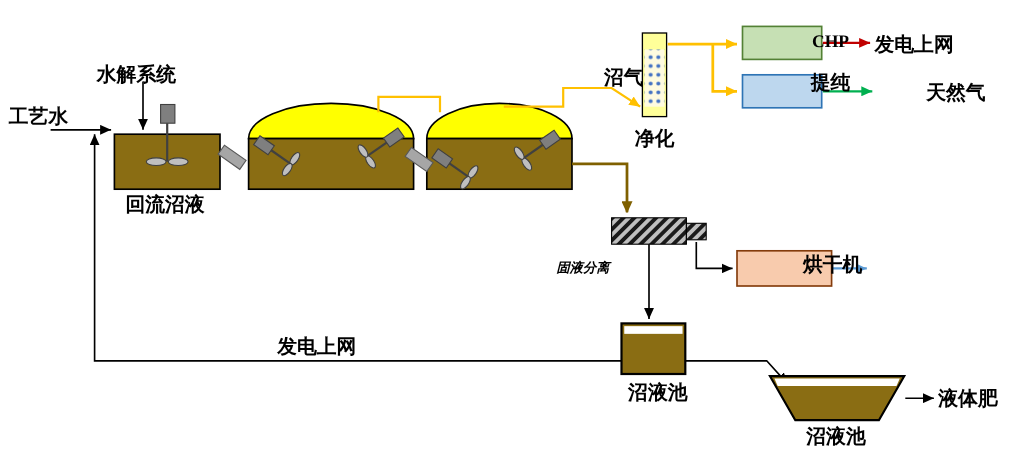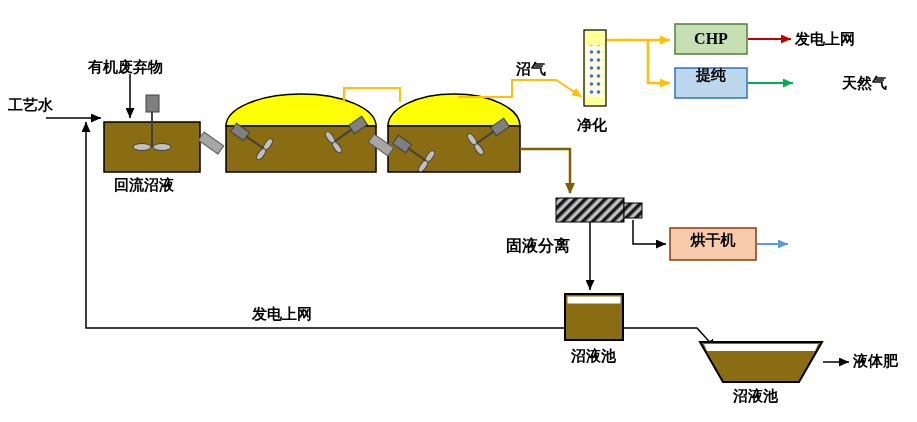--- a/index.html
+++ b/index.html
@@ -1,21 +1,21 @@
 <!DOCTYPE html>
 <html><head>
 <meta charset="utf-8">
 <style>
   html,body{margin:0;padding:0;background:#ffffff;}
   .canvas{position:relative;width:917px;height:422px;background:#ffffff;overflow:hidden;}
   .canvas svg{position:absolute;left:0;top:0;}
-  .lbl{position:absolute;font-family:"Liberation Sans",sans-serif;font-weight:600;font-size:15px;color:#000;white-space:nowrap;line-height:1.15;}
-  .boxlbl{display:flex;align-items:center;justify-content:center;}
+  .lbl{position:absolute;font-family:"Liberation Sans",sans-serif;font-weight:600;font-size:18px;color:#000;white-space:nowrap;line-height:1.15;}
+  .boxlbl{display:flex;align-items:center;justify-content:center;padding-left:44px;}
   .latin{font-family:"Liberation Serif",serif;font-weight:700;font-size:16px;}
-  .big{font-size:16px;}
+  .big{font-size:12px;font-style:italic;}
 </style>
 </head>
 <body>
 
 <div class="canvas">
 
 <svg width="917" height="422" viewBox="0 0 917 422">
   <defs>
     <marker id="mk-black" markerWidth="10" markerHeight="9" refX="10" refY="4.5" orient="auto" markerUnits="userSpaceOnUse">
           <path d="M0,0 L10,4.5 L0,9 Z" fill="#000000"></path>
@@ -121,23 +121,23 @@
   <rect x="565" y="294" width="58" height="46" stroke="#000" stroke-width="2" fill="#8a6d13"></rect>
   <rect x="567.5" y="296.5" width="53" height="7" fill="#ffffff"></rect>
 
   <polyline points="623,328 697,328 716,349" fill="none" stroke="#000" stroke-width="1.5" marker-end="url(#mk-black)"></polyline>
   <polygon points="700,342 822,342 799,382 723,382" stroke="#000" stroke-width="2" fill="#8a6d13"></polygon>
   <polygon points="704,344 818,344 815,351 707,351" fill="#ffffff"></polygon>
   <line x1="823" y1="362" x2="849" y2="362" stroke="#000" stroke-width="1.5" marker-end="url(#mk-black)"></line>
 </svg>
 
 <div class="lbl" style="left:8px;top:96px">工艺水</div>
-<div class="lbl" style="left:88px;top:58px">有机废弃物</div>
+<div class="lbl" style="left:88px;top:58px">水解系统</div>
 <div class="lbl" style="left:114px;top:176px">回流沼液</div>
-<div class="lbl" style="left:516px;top:60px">沼气</div>
+<div class="lbl" style="left:549px;top:60px">沼气</div>
 <div class="lbl" style="left:577px;top:116px">净化</div>
 <div class="lbl boxlbl latin" style="left:675px;top:24px;width:72px;height:30px">CHP</div>
 <div class="lbl" style="left:795px;top:30px">发电上网</div>
 <div class="lbl boxlbl" style="left:675px;top:68px;width:72px;height:14px">提纯</div>
 <div class="lbl" style="left:842px;top:74px">天然气</div>
 <div class="lbl big" style="left:506px;top:237px">固液分离</div>
 <div class="lbl boxlbl" style="left:670px;top:228px;width:86px;height:24px">烘干机</div>
 <div class="lbl" style="left:252px;top:305px">发电上网</div>
 <div class="lbl" style="left:571px;top:347px">沼液池</div>
 <div class="lbl" style="left:733px;top:387px">沼液池</div>

